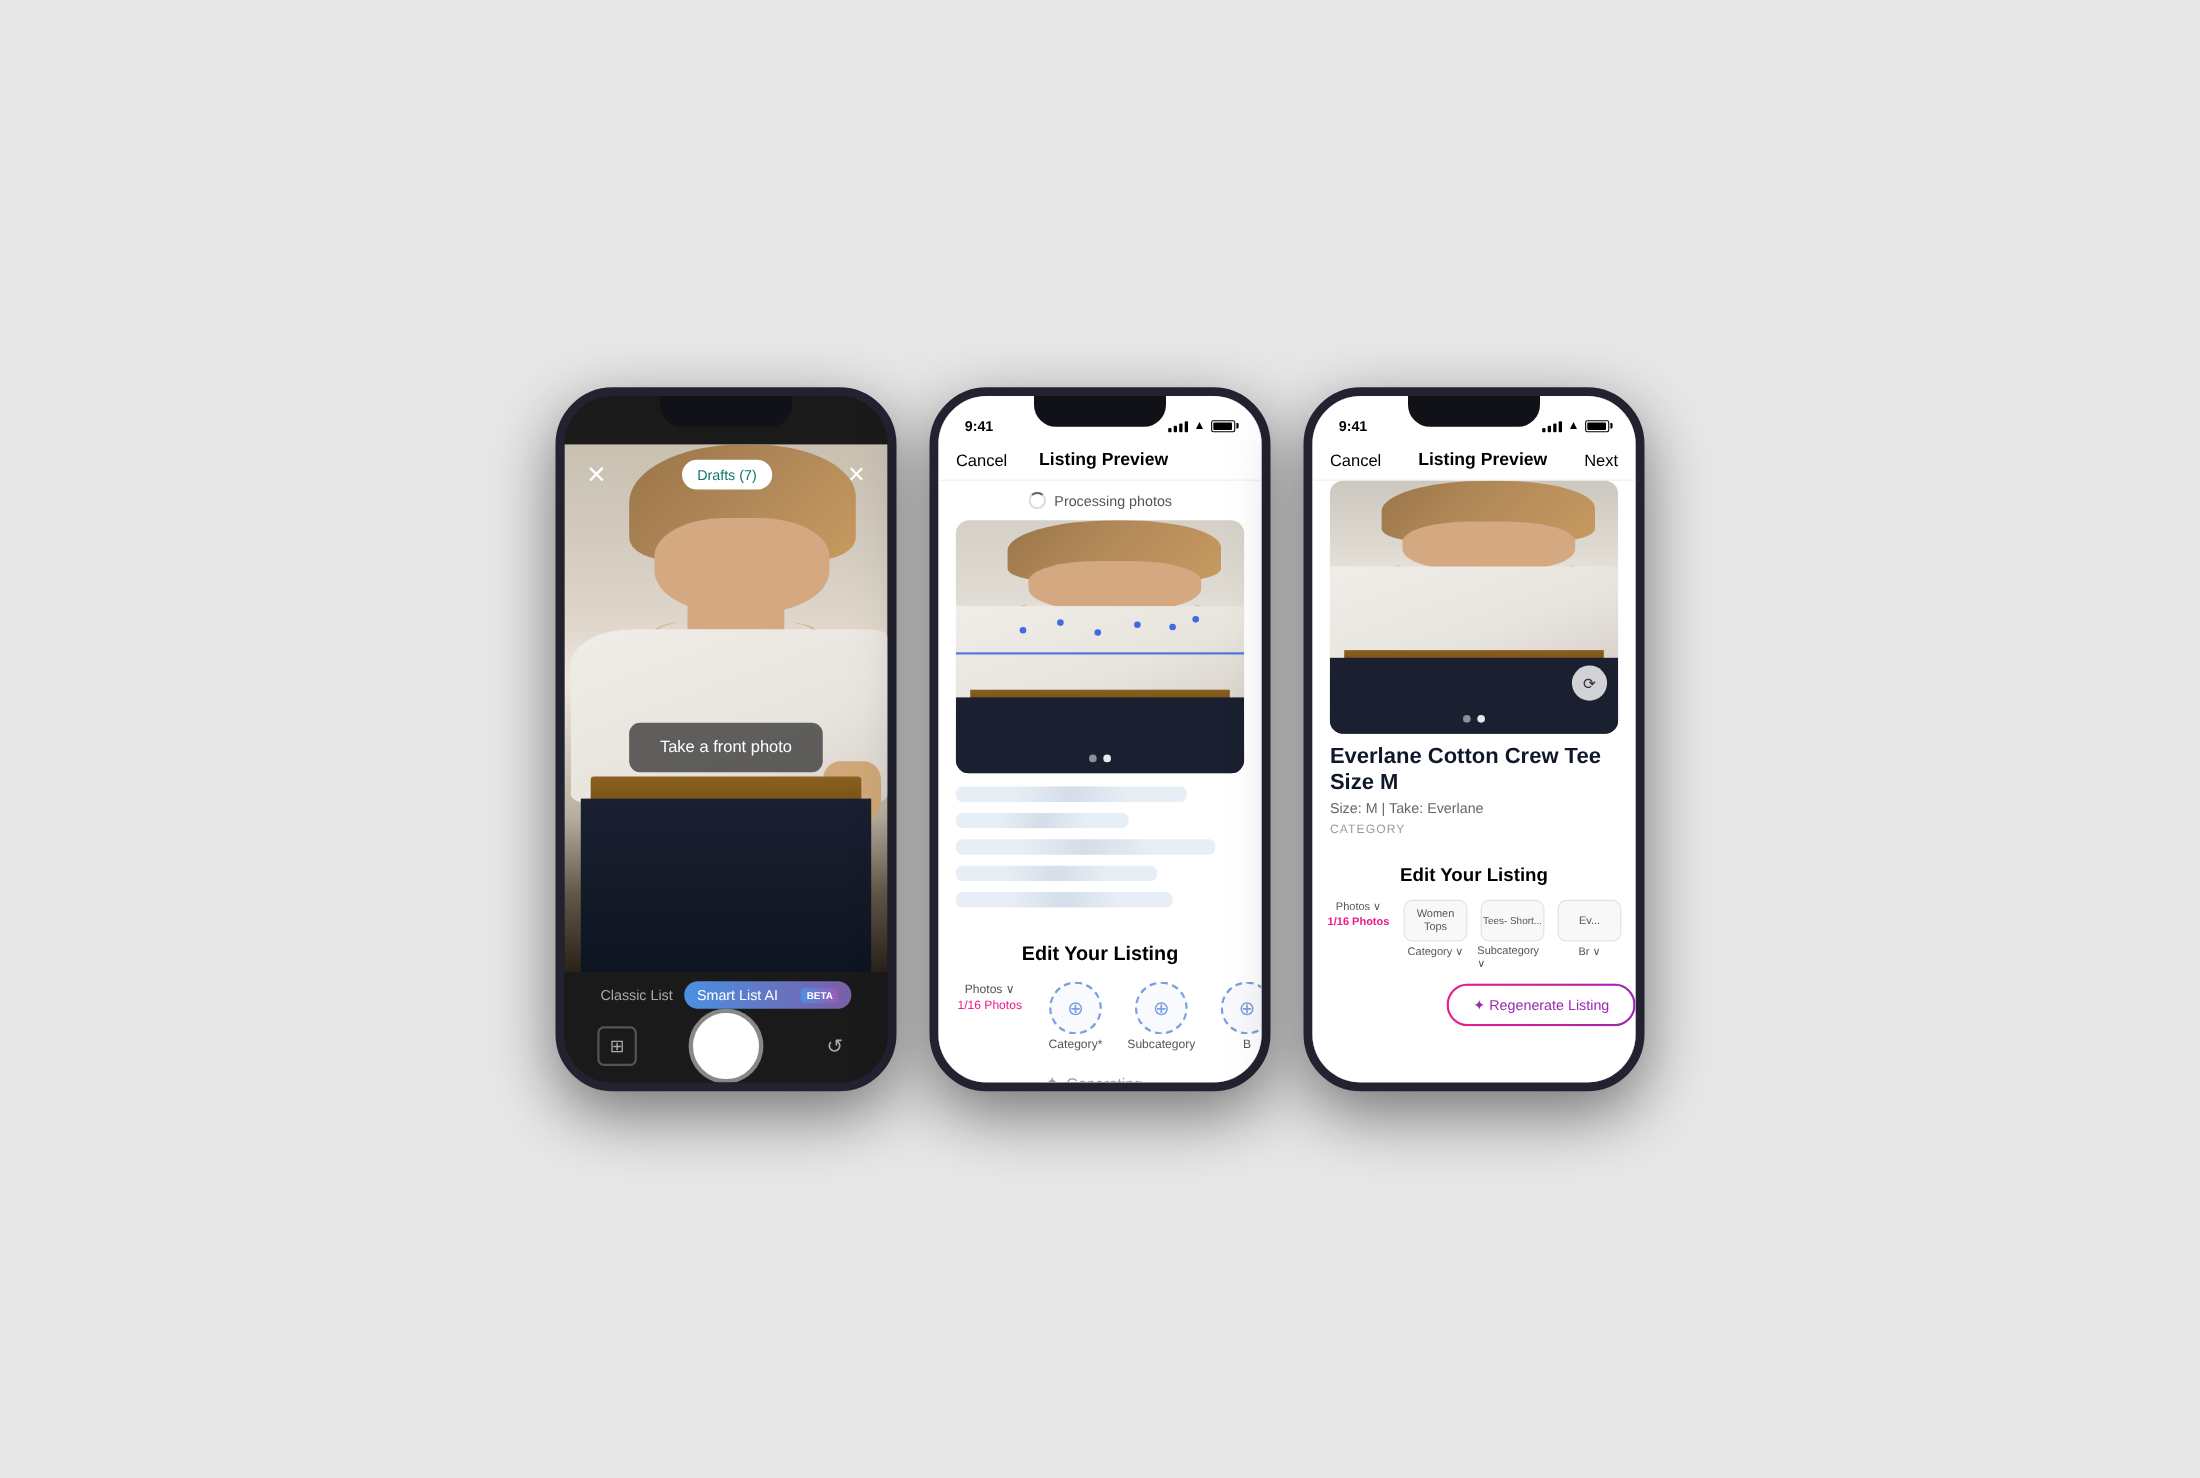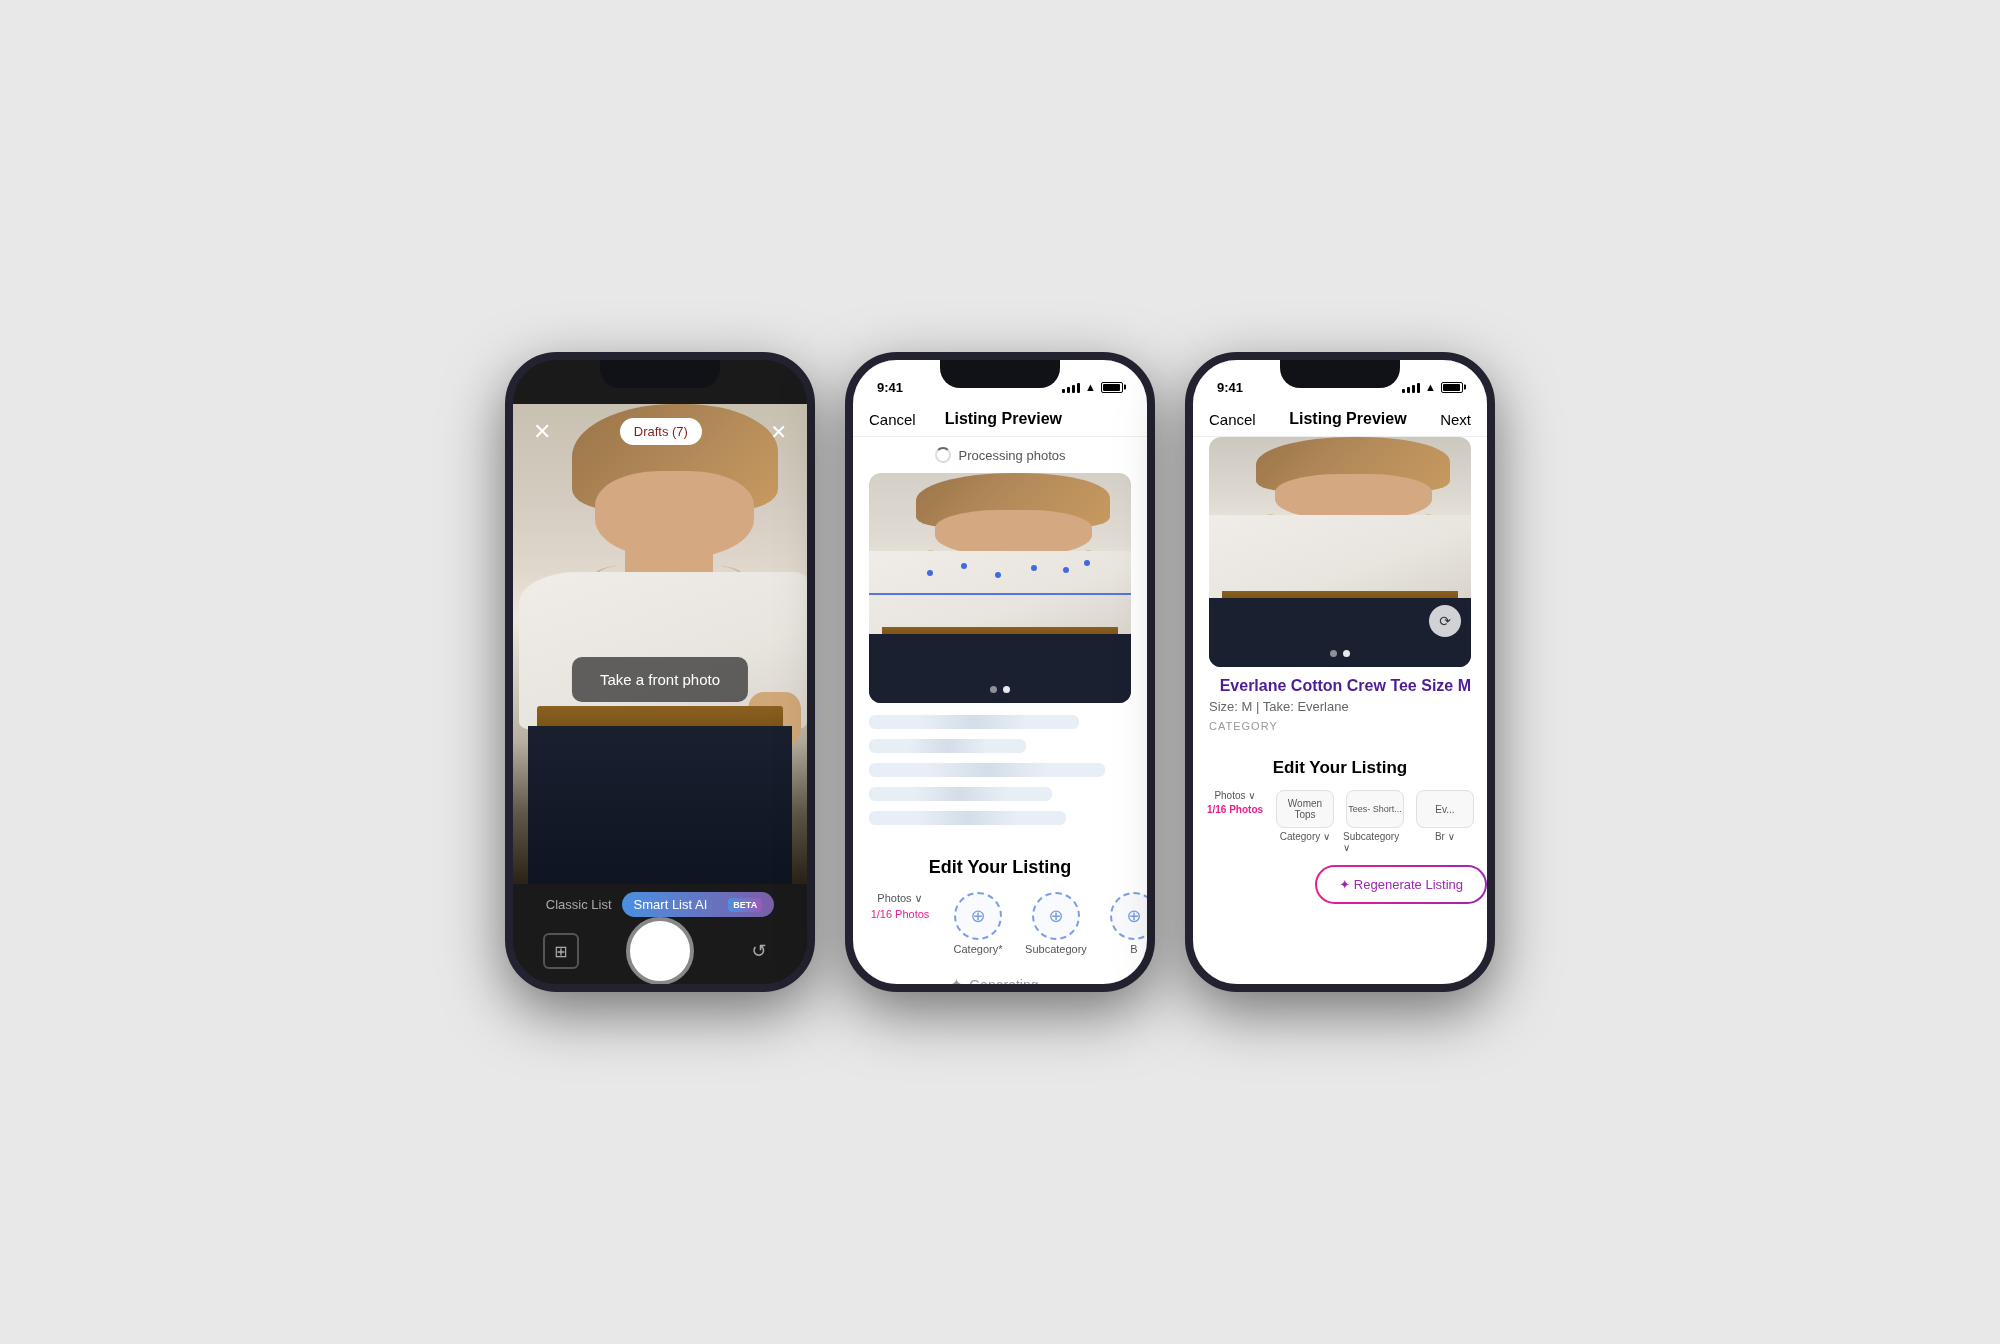--- a/index.html
+++ b/index.html
@@ -180,21 +180,21 @@
       padding: 14px 20px;
       z-index: 10;
     }
     .camera-x-btn {
       color: #fff;
       font-size: 22px;
       font-weight: 300;
     }
     .drafts-btn {
       background: #fff;
-      color: #7f1d1d;
+      color: #0f766e;
       padding: 6px 14px;
       border-radius: 20px;
       font-size: 13px;
       font-weight: 500;
     }
     .camera-snap-icon {
       color: #fff;
       font-size: 20px;
     }
 
@@ -480,25 +480,24 @@
       justify-content: center;
       color: #333;
       font-size: 14px;
     }
 
     
     .product-info {
       padding: 10px 16px;
     }
     .product-title {
-      font-size: 16px;
+      font-size: 20px;
       font-weight: 700;
-      color: #4c1d95;
+      color: #0f172a;
       margin-bottom: 4px;
-      text-align: right;
     }
     .product-meta {
       font-size: 13px;
       color: #666;
       margin-bottom: 6px;
     }
     .product-desc {
       font-size: 12px;
       color: #444;
       line-height: 1.5;

